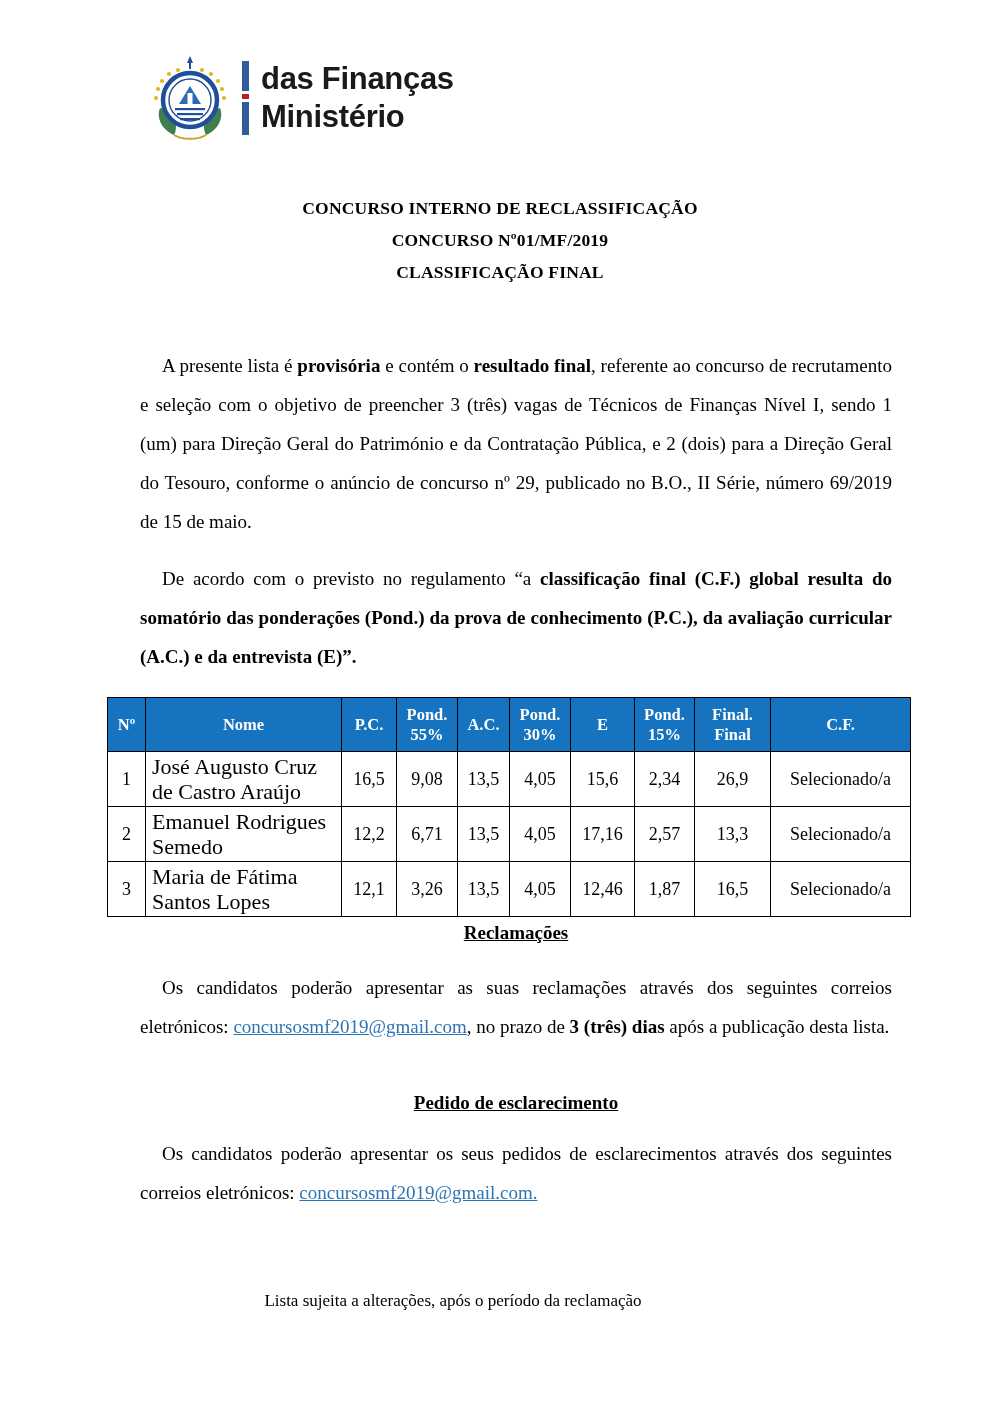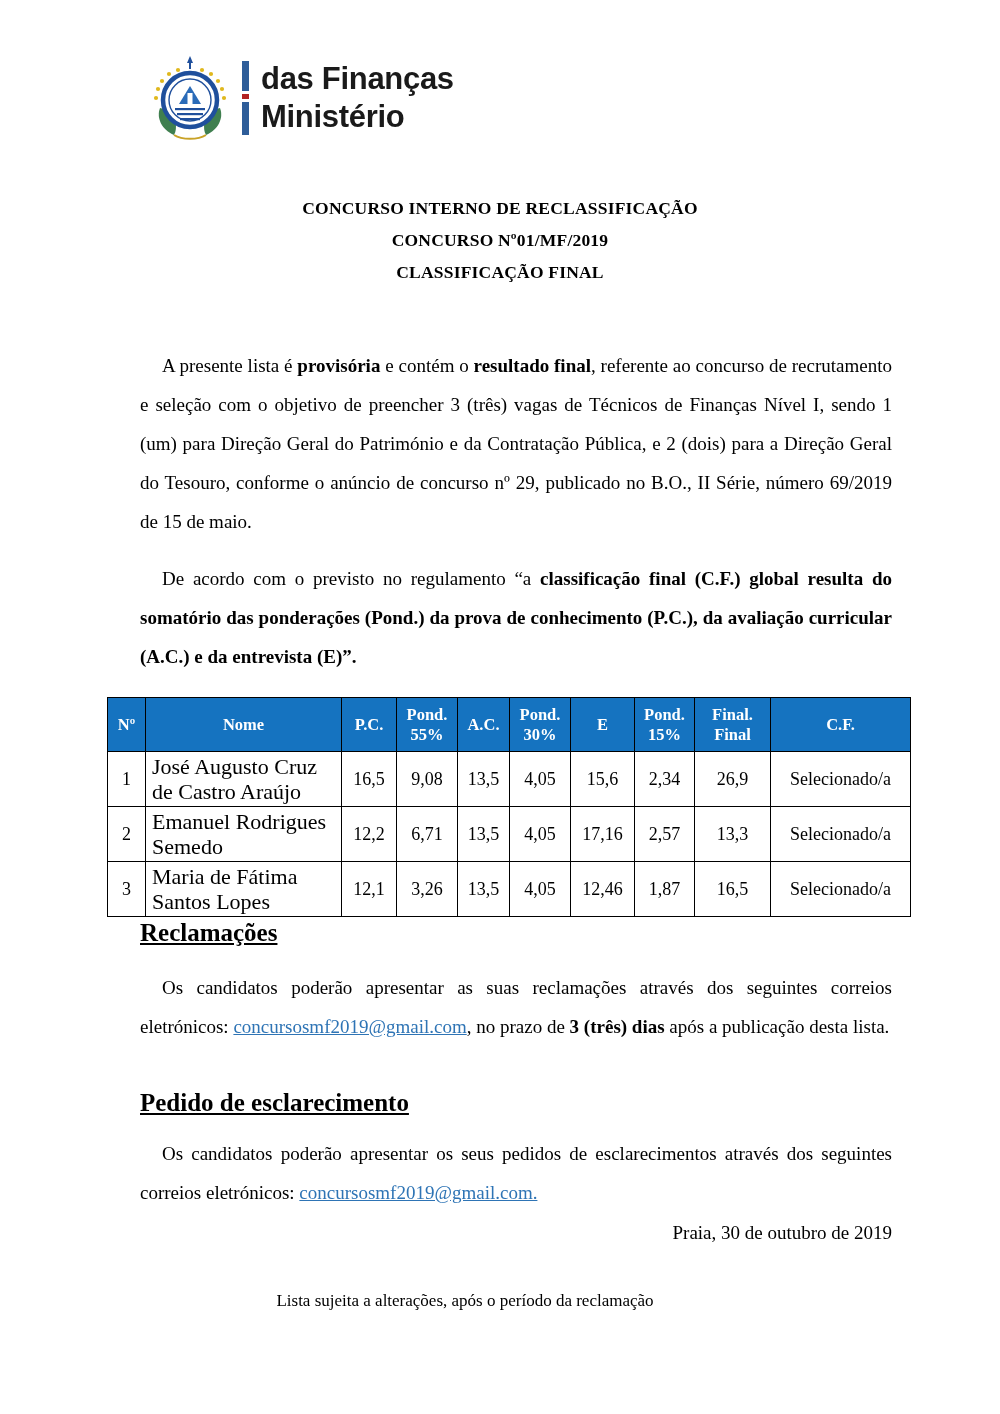--- a/index.html
+++ b/index.html
@@ -164,22 +164,23 @@
   col.c-p55   { width: 61px; }
   col.c-ac    { width: 52px; }
   col.c-p30   { width: 61px; }
   col.c-e     { width: 64px; }
   col.c-p15   { width: 60px; }
   col.c-rf    { width: 76px; }
   col.c-cf    { width: 140px; }
 
   
   .sec-head {
+    text-align: center;
     font-weight: bold;
-    font-size: 25px;
+    font-size: 19px;
     text-decoration: underline;
     margin: 0;
     line-height: 30px;
   }
 
   .after-table {
     position: absolute;
     left: 140px;
     top: 918px;
     width: 752px;
@@ -210,21 +211,20 @@
     line-height: 30px;
   }
   .footnote {
     position: absolute;
     left: 0;
     top: 1288px;
     width: 906px;
     text-align: center;
     font-size: 17px;
     line-height: 26px;
-    margin-left: 12px;
   }
 </style>
 </head>
 <body>
 
 <div class="page">
 
   <div class="logo-block">
     <div class="crest">
       <svg viewBox="0 0 84 92" width="84" height="92" xmlns="http://www.w3.org/2000/svg">
@@ -381,17 +381,16 @@
   <div class="after-table">
     <div class="sec-head">Reclamações</div>
     <p class="para para-indent"><span>Os candidatos poderão apresentar as suas reclamações através dos seguintes correios eletrónicos: </span><a class="mail" href="#">concursosmf2019@gmail.com</a><span>, no prazo de </span><b>3 (três) dias</b><span> após a publicação desta lista.</span></p>
   </div>
 
   <div class="block-2">
     <div class="sec-head">Pedido de esclarecimento</div>
     <p class="para para-indent"><span>Os candidatos poderão apresentar os seus pedidos de esclarecimentos através dos seguintes correios eletrónicos: </span><a class="mail" href="#">concursosmf2019@gmail.com.</a></p>
   </div>
 
-  <div class="signoff">Praia, 30 de outubro de 2019</div>
 
   <div class="footnote">Lista sujeita a alterações, após o período da reclamação</div>
 
 </div>
 
 </body></html>

